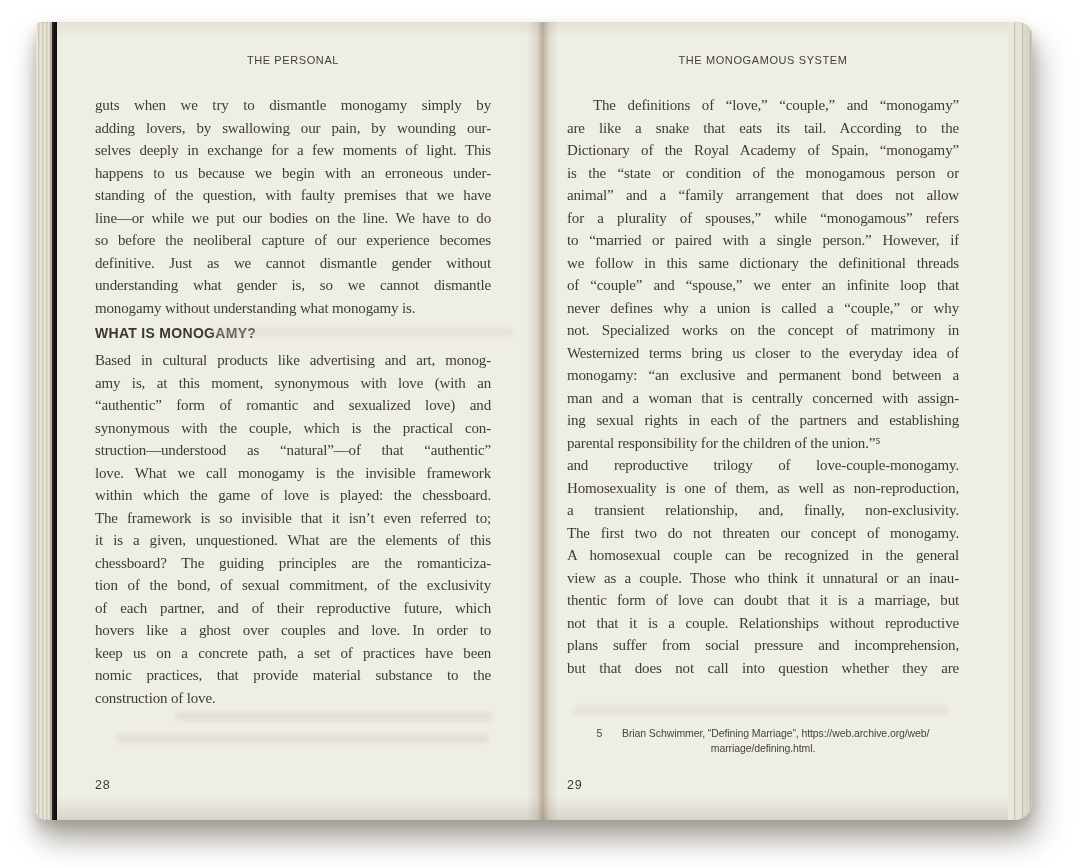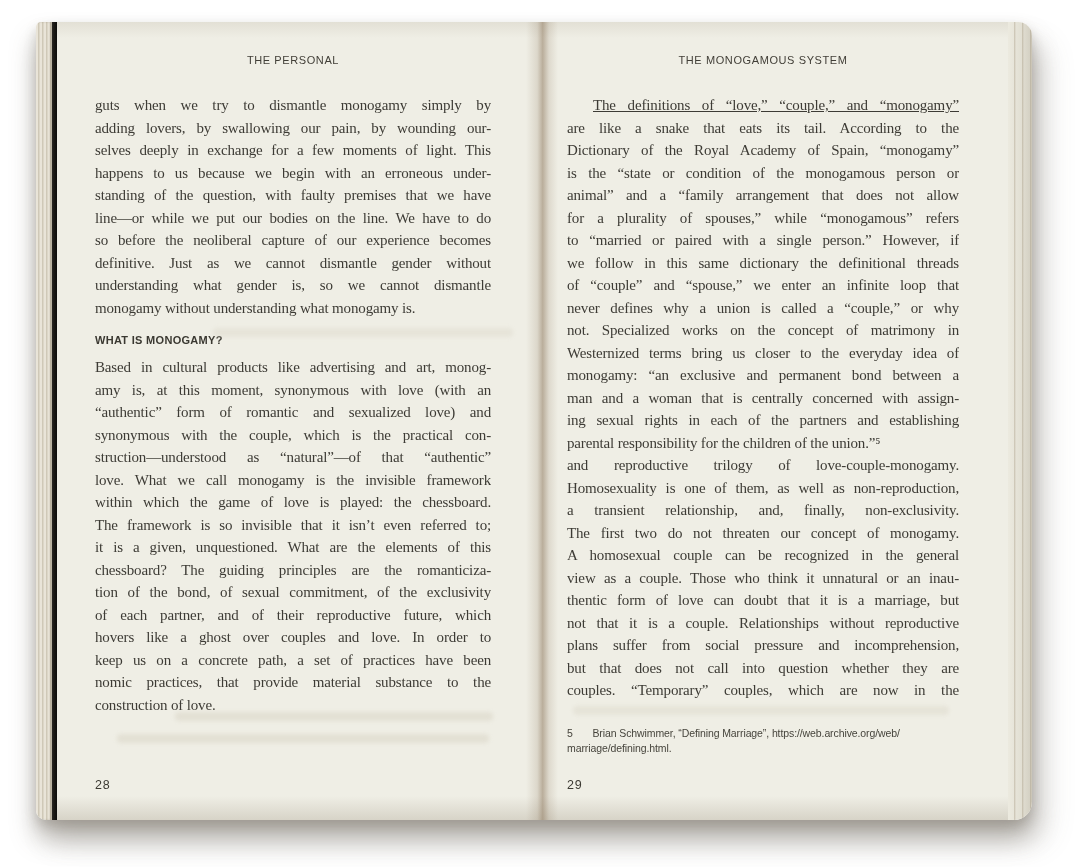--- a/index.html
+++ b/index.html
@@ -96,45 +96,46 @@
   .page-left  .body { left: 38px; width: 396px; }
   .page-right .body { left: 24px; width: 392px; }
   .line {
     height: 22.5px;
     white-space: nowrap;
     overflow: hidden;
     text-align: justify;
     text-align-last: justify;
   }
   .line.end    { text-align-last: left; }
-  .line.indent { padding-left: 26px; text-decoration: underline; }
+  .line.indent { padding-left: 26px; }
   .section-heading {
-    margin-top: 9px;
+    margin-top: 2px;
     margin-bottom: 6px;
     height: 22px;
     font-family: "Liberation Sans", sans-serif;
-    font-size: 11px;
+    font-size: 14px;
     font-weight: 700;
     letter-spacing: 0.3px;
     color: #3a3831;
     line-height: 24px;
   }
   .footnote {
     position: absolute;
     top: 704px; left: 24px; width: 392px;
     font-family: "Liberation Sans", sans-serif;
     font-size: 10.5px;
     letter-spacing: -0.1px;
     color: #46443c;
   }
   .fn-line {
     height: 15px;
     line-height: 15px;
     white-space: nowrap;
     overflow: hidden;
+    text-align: center;
   }
   .page-number {
     position: absolute;
     bottom: 28px;
     font-family: "Liberation Sans", sans-serif;
     font-size: 12.5px;
     letter-spacing: 0.8px;
     color: #3c3a33;
   }
   .page-left  .page-number { left: 38px; width: 396px; }
@@ -224,21 +225,20 @@
             <div class="line">and reproductive trilogy of love-couple-monogamy.</div>
             <div class="line">Homosexuality is one of them, as well as non-reproduction,</div>
             <div class="line">a transient relationship, and, finally, non-exclusivity.</div>
             <div class="line">The first two do not threaten our concept of monogamy.</div>
             <div class="line">A homosexual couple can be recognized in the general</div>
             <div class="line">view as a couple. Those who think it unnatural or an inau-</div>
             <div class="line">thentic form of love can doubt that it is a marriage, but</div>
             <div class="line">not that it is a couple. Relationships without reproductive</div>
             <div class="line">plans suffer from social pressure and incomprehension,</div>
             <div class="line">but that does not call into question whether they are</div>
-            <div class="line">couples. “Temporary” couples, which are now in the</div>
           </div>
       </div>
       <div class="ghost" style="top:684px; left:30px; width:376px; opacity:.42;"></div>
       <div class="footnote">
           <div class="fn-line">5&nbsp;&nbsp;&nbsp;&nbsp;&nbsp;&nbsp;&nbsp;Brian Schwimmer, “Defining Marriage”, https://web.archive.org/web/</div>
           <div class="fn-line">marriage/defining.html.</div>
         </div>
       <div class="page-number">29</div>
     </div>
 

